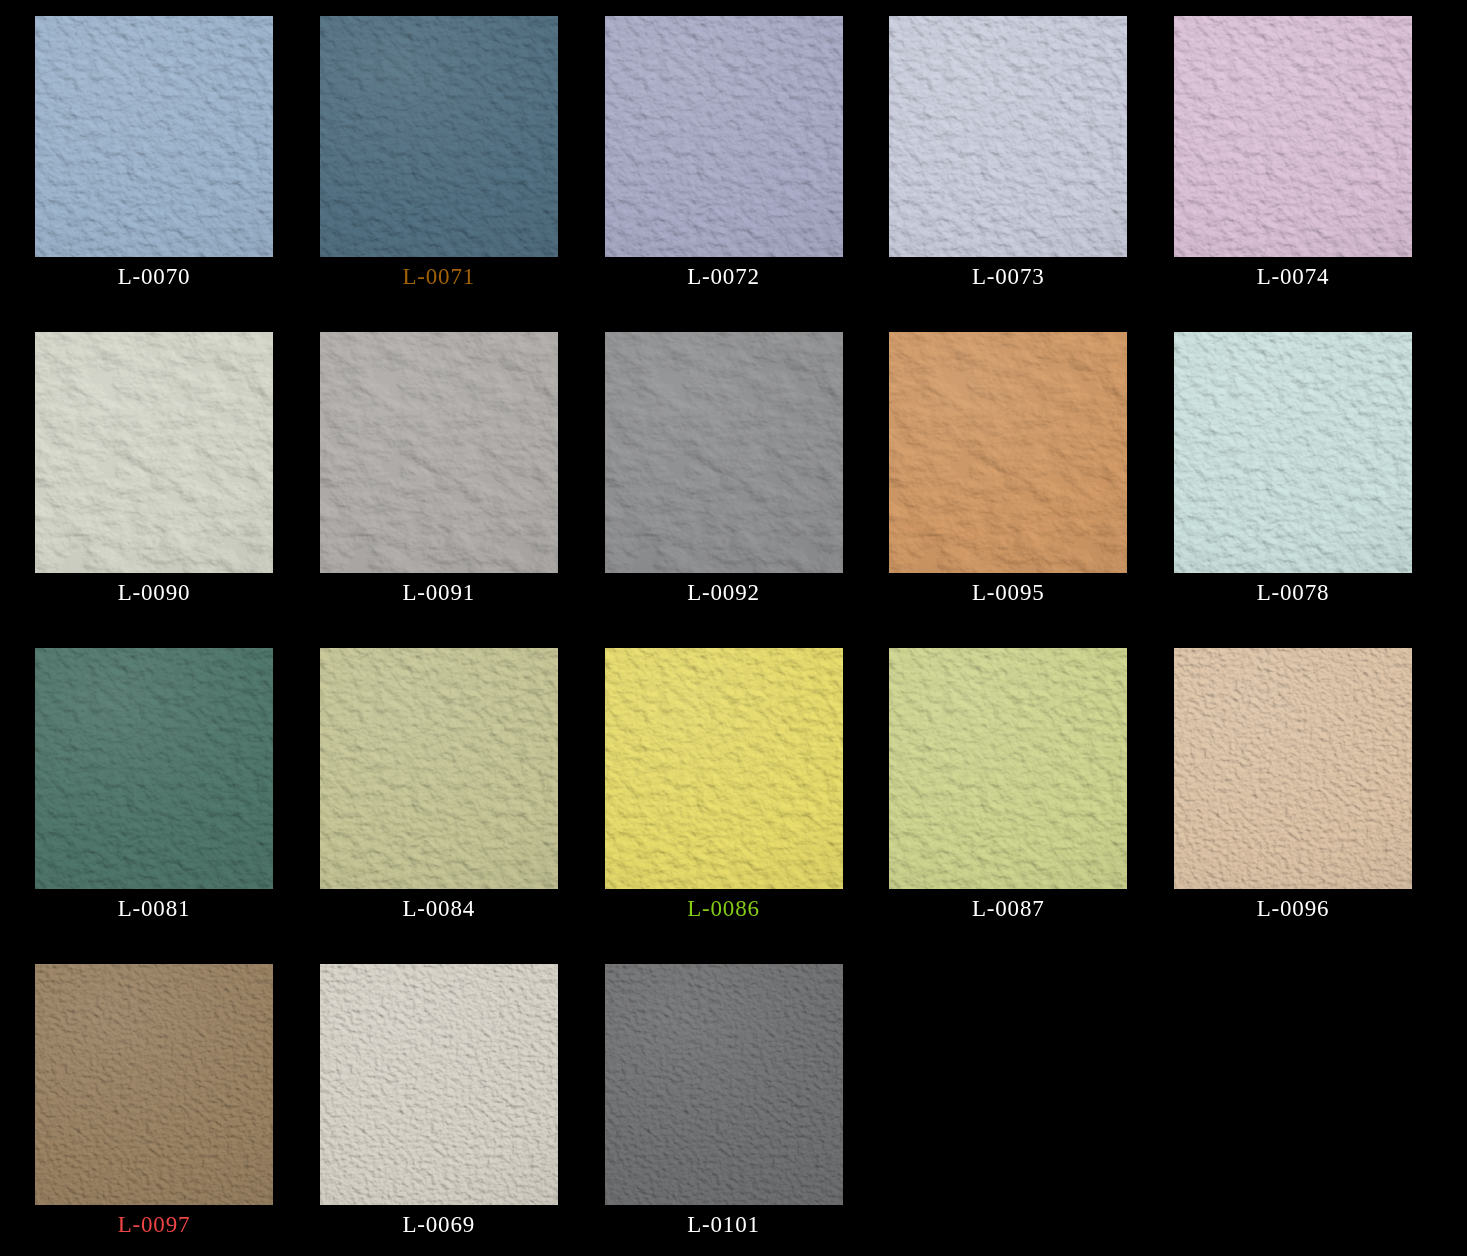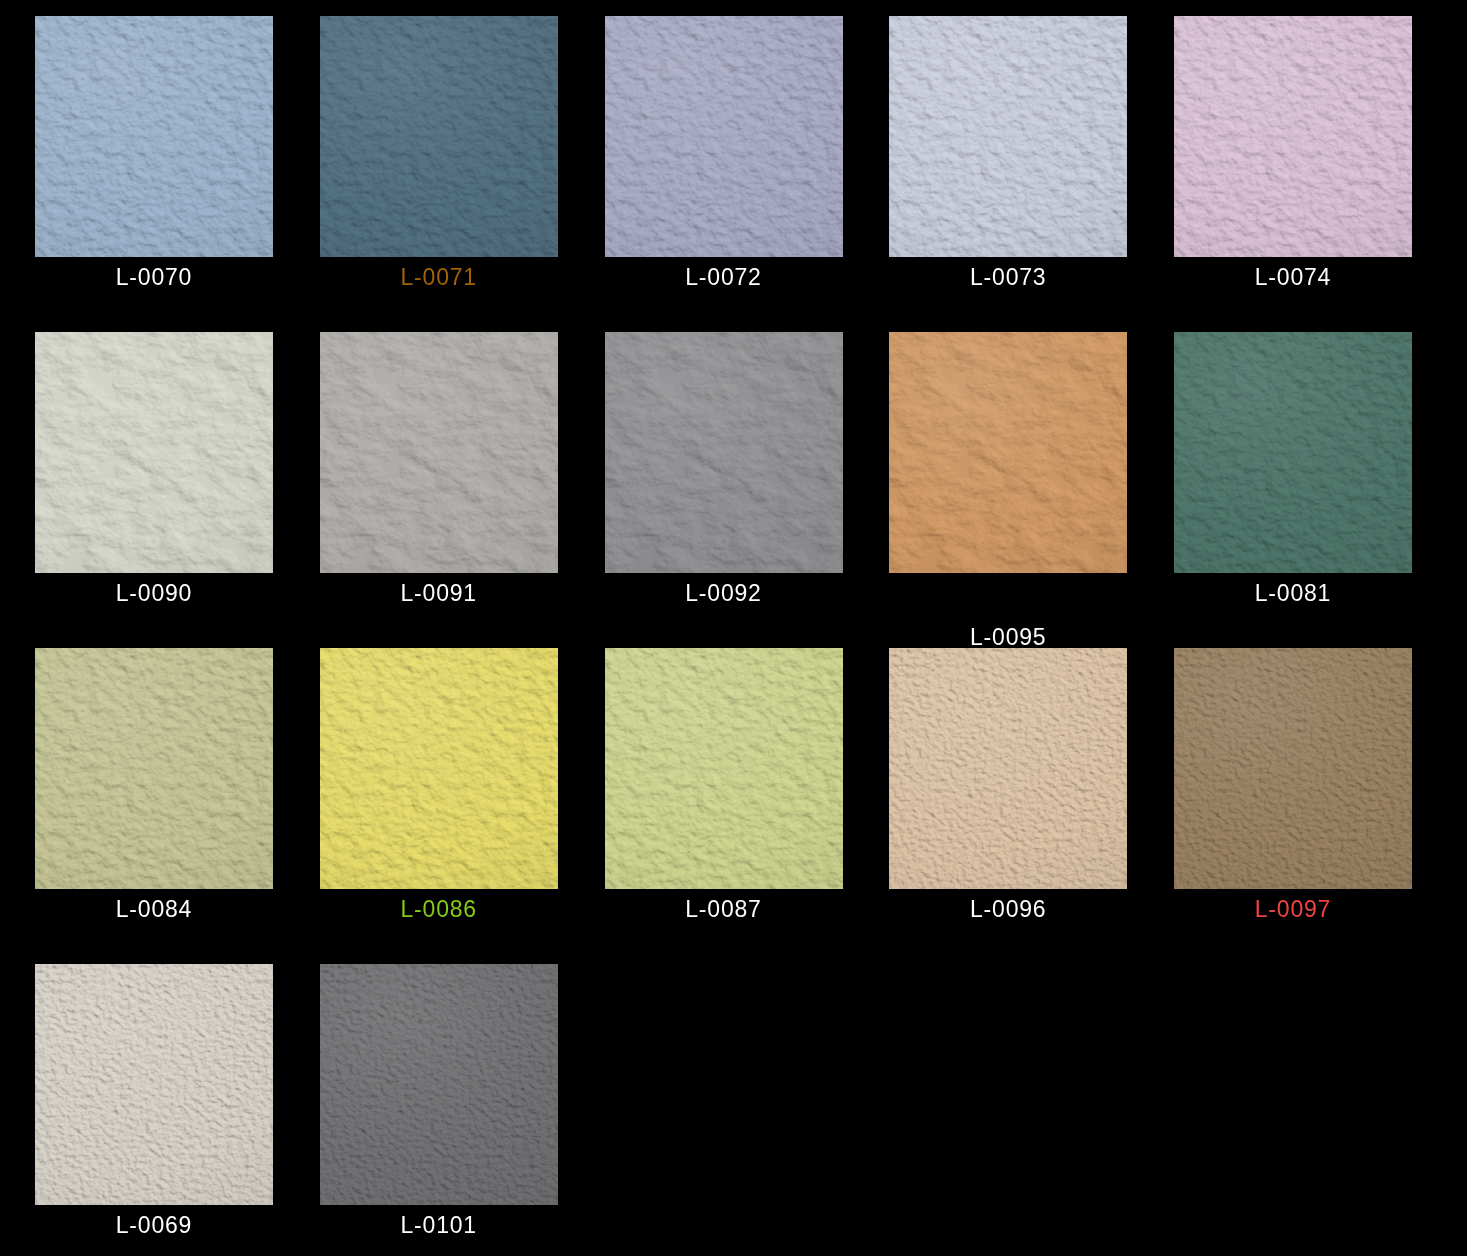--- a/index.html
+++ b/index.html
@@ -14,20 +14,21 @@
     overflow: hidden;
     font-family: "Liberation Sans", "DejaVu Sans", sans-serif;
     -webkit-font-smoothing: antialiased;
   }
 
   #swatch-chart {
     position: relative;
     width: 1467px;
     height: 1256px;
     background: #000000;
+    font-family: Liberation Serif, serif;
   }
 
   
   .texture-defs {
     position: absolute;
     width: 0;
     height: 0;
     overflow: hidden;
     pointer-events: none;
   }
@@ -256,21 +257,34 @@
         <div class="swatch-chip grain-crackle" style="background: rgb(201, 122, 49);">
           <div class="chip-base" style="background: rgb(201, 122, 49);"></div>
           <svg class="chip-grain" preserveAspectRatio="none" viewBox="0 0 262 265" style="mix-blend-mode: multiply;">
             <rect x="0" y="0" width="262" height="265" fill="#c97a31" filter="url(#tex-crackle)"></rect>
           </svg>
           <svg class="chip-grain" preserveAspectRatio="none" viewBox="0 0 262 265" style="mix-blend-mode: screen; opacity: 0.28;">
             <rect x="0" y="0" width="262" height="265" fill="#e39c55" filter="url(#tex-crackle)"></rect>
           </svg>
           <div class="chip-sheen"></div>
         </div>
-        <div class="swatch-label" style="color: rgb(255, 255, 255); margin-top: 44px;">L-0095</div>
+        <div class="swatch-label" style="color: rgb(255, 255, 255);">L-0095</div>
+      </div>
+      <div class="swatch-cell">
+        <div class="swatch-chip grain-pebble" style="background: rgb(189, 220, 215);">
+          <div class="chip-base" style="background: rgb(189, 220, 215);"></div>
+          <svg class="chip-grain" preserveAspectRatio="none" viewBox="0 0 262 265" style="mix-blend-mode: multiply;">
+            <rect x="0" y="0" width="262" height="265" fill="#bddcd7" filter="url(#tex-pebble)"></rect>
+          </svg>
+          <svg class="chip-grain" preserveAspectRatio="none" viewBox="0 0 262 265" style="mix-blend-mode: screen; opacity: 0.28;">
+            <rect x="0" y="0" width="262" height="265" fill="#dcf2ee" filter="url(#tex-pebble)"></rect>
+          </svg>
+          <div class="chip-sheen"></div>
+        </div>
+        <div class="swatch-label" style="color: rgb(255, 255, 255);">L-0078</div>
       </div>
       <div class="swatch-cell">
         <div class="swatch-chip grain-pebble" style="background: rgb(13, 68, 52);">
           <div class="chip-base" style="background: rgb(13, 68, 52);"></div>
           <svg class="chip-grain" preserveAspectRatio="none" viewBox="0 0 262 265" style="mix-blend-mode: multiply;">
             <rect x="0" y="0" width="262" height="265" fill="#0d4434" filter="url(#tex-pebble)"></rect>
           </svg>
           <svg class="chip-grain" preserveAspectRatio="none" viewBox="0 0 262 265" style="mix-blend-mode: screen; opacity: 0.28;">
             <rect x="0" y="0" width="262" height="265" fill="#1d644e" filter="url(#tex-pebble)"></rect>
           </svg>

